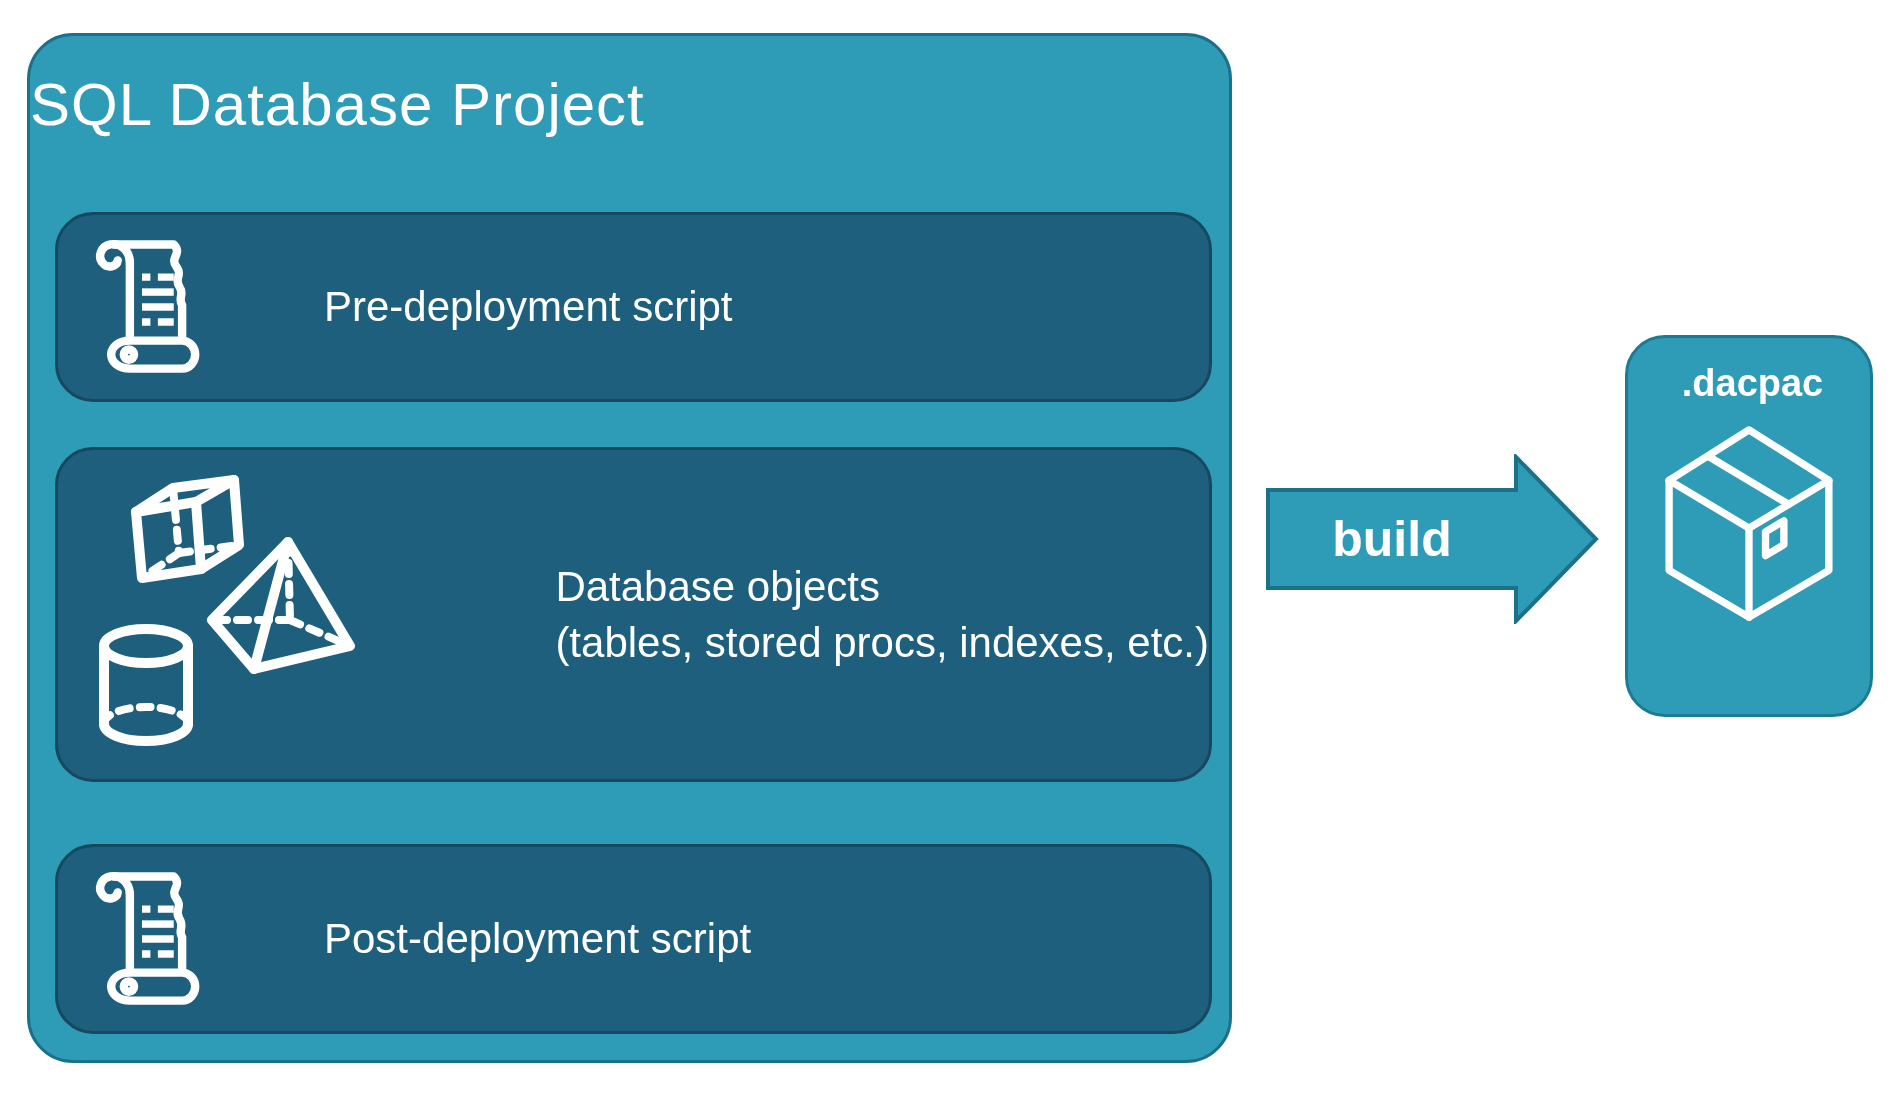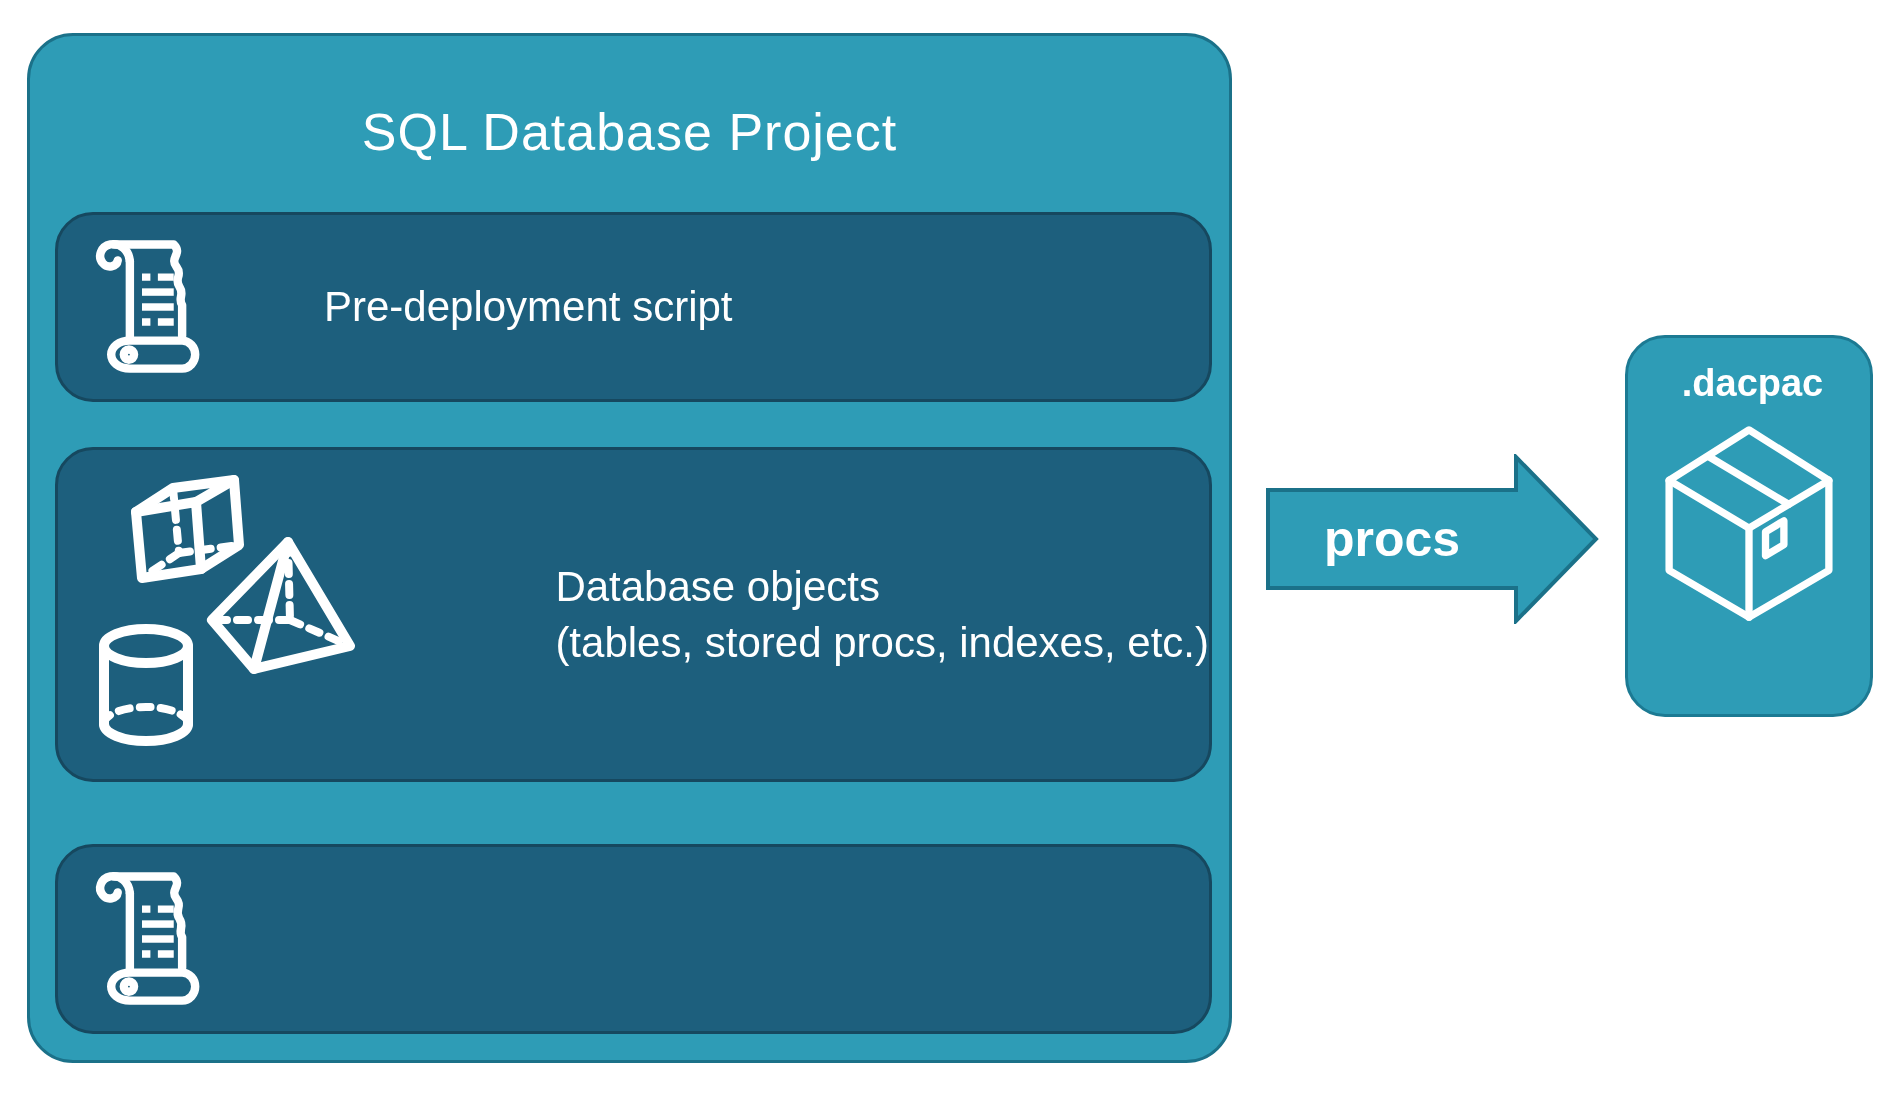--- a/index.html
+++ b/index.html
@@ -26,26 +26,25 @@
     background: #2E9CB6;
     border: 3px solid #1B7189;
     border-radius: 46px;
     box-sizing: border-box;
   }
   .project-title {
     position: absolute;
     top: 34px;
     left: 0;
     width: 100%;
-    text-align: center;
-    color: #ffffff;
-    font-size: 52px;
+    text-align: left;
+    color: #ffffff;
+    font-size: 60px;
     font-weight: 400;
     letter-spacing: 1px;
-    margin-top: 32px;
   }
 
   
   .inner-panel {
     position: absolute;
     left: 25px;
     width: 1157px;
     background: #1D5F7D;
     border: 3px solid #16485F;
     border-radius: 38px;
@@ -206,28 +205,29 @@
           <path d="M103,116 h-56 c-12,0 -20,7 -20,15 c0,8 8,15 20,15 h56 c8,0 14,-7 14,-15 c0,-8 -6,-15 -14,-15 z"></path>
           <circle cx="46" cy="131" r="5.5"></circle>
         </g>
         <g stroke="#ffffff" stroke-width="8" fill="none">
           <path d="M60,48 h9 M77,48 h17"></path>
           <path d="M60,64 h34"></path>
           <path d="M60,80 h34"></path>
           <path d="M60,96 h9 M77,96 h17"></path>
         </g>
       </svg>
+      <div class="panel-label">Post-deployment script</div>
     </div>
 
   </div>
 
   <svg class="build-arrow-svg" viewBox="0 0 334 170">
     <polygon points="2,36 250,36 250,3 330,85 250,167 250,134 2,134" fill="#2E9CB6" stroke="#1B7189" stroke-width="4" stroke-linejoin="miter"></polygon>
   </svg>
-  <div class="build-label">procs</div>
+  <div class="build-label">build</div>
 
   <div class="dacpac-box">
     <div class="dacpac-label">.dacpac</div>
     <svg class="package-icon-svg" viewBox="0 0 220 235">
       <g fill="none" stroke="#ffffff" stroke-width="8" stroke-linejoin="round" stroke-linecap="round">
         <path d="M110,15 L197,70 L197,168 L110,219 L23,168 L23,70 Z"></path>
         <path d="M23,70 L110,122 L197,70"></path>
         <path d="M110,122 L110,219"></path>
         <path d="M66,44 L153,96"></path>
         <path d="M128,126 L148,114 L148,140 L128,152 Z"></path>

